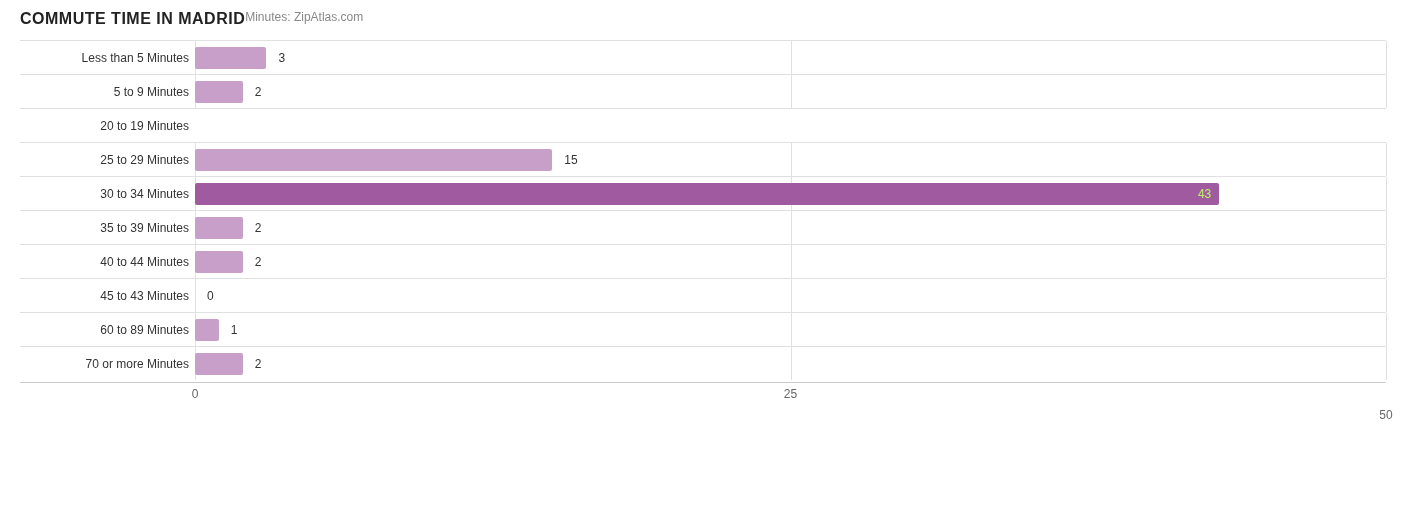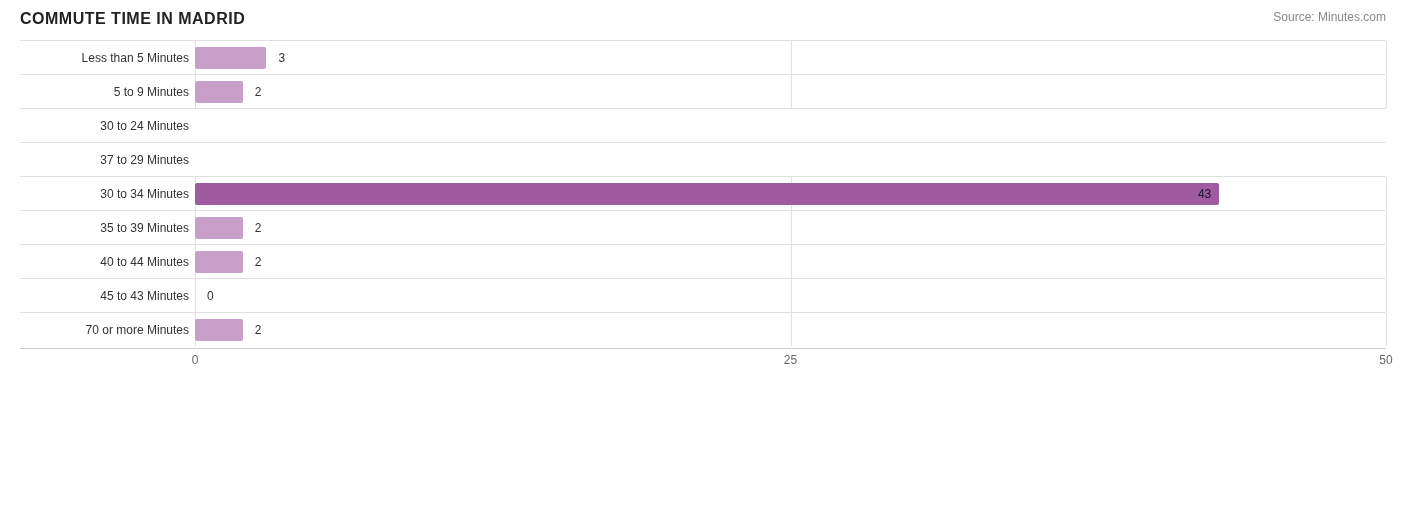--- a/index.html
+++ b/index.html
@@ -5,21 +5,20 @@
     * { box-sizing: border-box; margin: 0; padding: 0; }
     body {
       font-family: Arial, sans-serif;
       background: #fff;
       width: 1406px;
       min-height: 522px;
       padding: 10px 20px 20px 20px;
     }
     .header-row {
       display: flex;
-      justify-content: space-between;
       align-items: flex-start;
       margin-bottom: 12px;
     }
     .chart-title {
       font-size: 16px;
       font-weight: bold;
       color: #222;
       letter-spacing: 0.5px;
     }
     .source-text {
@@ -110,21 +109,21 @@
       width: 1px;
       background: #e0e0e0;
       z-index: 0;
     }
   </style>
 </head>
 <body>
 
 <div class="header-row">
   <span class="chart-title">COMMUTE TIME IN MADRID</span>
-  <span class="source-text">Source: Minutes.com</span>
+  <span class="source-text">Minutes: ZipAtlas.com</span>
 </div>
 
 <div class="chart-area" id="chart-container">
 
 <div class="bar-row">
       <div class="bar-label">Less than 5 Minutes</div>
       <div class="bar-track">
         <div class="grid-line" style="left: 0%;"></div>
         <div class="grid-line" style="left: 50%;"></div>
         <div class="grid-line" style="left: 100%;"></div>
@@ -136,33 +135,40 @@
       <div class="bar-label">5 to 9 Minutes</div>
       <div class="bar-track">
         <div class="grid-line" style="left: 0%;"></div>
         <div class="grid-line" style="left: 50%;"></div>
         <div class="grid-line" style="left: 100%;"></div>
         <div class="bar-fill" style="width: 4%; z-index: 1; position: relative;"></div>
         <span class="bar-value" style="position: absolute; left: calc(4% + 6px); top: 50%; transform: translateY(-50%);">2</span>
       </div>
     </div>
     <div class="bar-row">
-      <div class="bar-label">30 to 24 Minutes</div>
-    </div>
-    <div class="bar-row">
-      <div class="bar-label">37 to 29 Minutes</div>
+      <div class="bar-label">20 to 19 Minutes</div>
+    </div>
+    <div class="bar-row">
+      <div class="bar-label">25 to 29 Minutes</div>
+      <div class="bar-track">
+        <div class="grid-line" style="left: 0%;"></div>
+        <div class="grid-line" style="left: 50%;"></div>
+        <div class="grid-line" style="left: 100%;"></div>
+        <div class="bar-fill" style="width: 30%; z-index: 1; position: relative;"></div>
+        <span class="bar-value" style="position: absolute; left: calc(30% + 6px); top: 50%; transform: translateY(-50%);">15</span>
+      </div>
     </div>
     <div class="bar-row">
       <div class="bar-label">30 to 34 Minutes</div>
       <div class="bar-track">
         <div class="grid-line" style="left: 0%;"></div>
         <div class="grid-line" style="left: 50%;"></div>
         <div class="grid-line" style="left: 100%;"></div>
         <div class="bar-fill highlighted" style="width: 86%; z-index: 1; position: relative; display: flex; align-items: center; justify-content: flex-end; padding-right: 8px;">
-          <span class="bar-value inside" style="position: relative; right: auto; margin: 0px; color: #0f172a;">43</span>
+          <span class="bar-value inside" style="position: relative; right: auto; margin: 0px; color: #bef264;">43</span>
         </div>
       </div>
     </div>
     <div class="bar-row">
       <div class="bar-label">35 to 39 Minutes</div>
       <div class="bar-track">
         <div class="grid-line" style="left: 0%;"></div>
         <div class="grid-line" style="left: 50%;"></div>
         <div class="grid-line" style="left: 100%;"></div>
         <div class="bar-fill" style="width: 4%; z-index: 1; position: relative;"></div>
@@ -180,33 +186,43 @@
       </div>
     </div>
     <div class="bar-row">
       <div class="bar-label">45 to 43 Minutes</div>
       <div class="bar-track">
         <div class="grid-line" style="left: 0%;"></div>
         <div class="grid-line" style="left: 50%;"></div>
         <div class="grid-line" style="left: 100%;"></div>
         <div class="bar-fill" style="width: 0%; z-index: 1; position: relative;"></div>
         <span class="bar-value" style="position: absolute; left: calc(0% + 6px); top: 50%; transform: translateY(-50%);">0</span>
+      </div>
+    </div>
+    <div class="bar-row">
+      <div class="bar-label">60 to 89 Minutes</div>
+      <div class="bar-track">
+        <div class="grid-line" style="left: 0%;"></div>
+        <div class="grid-line" style="left: 50%;"></div>
+        <div class="grid-line" style="left: 100%;"></div>
+        <div class="bar-fill" style="width: 2%; z-index: 1; position: relative;"></div>
+        <span class="bar-value" style="position: absolute; left: calc(2% + 6px); top: 50%; transform: translateY(-50%);">1</span>
       </div>
     </div>
     <div class="bar-row">
       <div class="bar-label">70 or more Minutes</div>
       <div class="bar-track">
         <div class="grid-line" style="left: 0%;"></div>
         <div class="grid-line" style="left: 50%;"></div>
         <div class="grid-line" style="left: 100%;"></div>
         <div class="bar-fill" style="width: 4%; z-index: 1; position: relative;"></div>
         <span class="bar-value" style="position: absolute; left: calc(4% + 6px); top: 50%; transform: translateY(-50%);">2</span>
       </div>
     </div>
     <div class="x-axis-row">
       <div class="x-axis-spacer"></div>
       <div class="x-axis-labels">
         <span class="x-tick-label" style="left: 0%;">0</span>
         <span class="x-tick-label" style="left: 50%;">25</span>
-        <span class="x-tick-label" style="left: 100%;">50</span>
+        <span class="x-tick-label" style="left: 100%; margin-top: 21px;">50</span>
       </div>
     </div>
   </div>
 
 </body></html>

